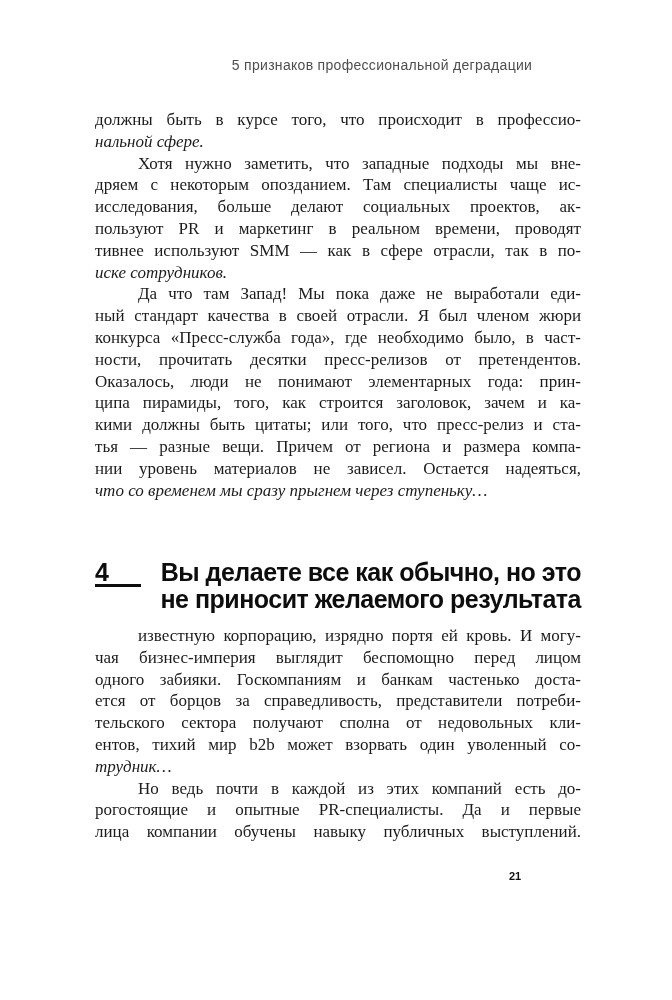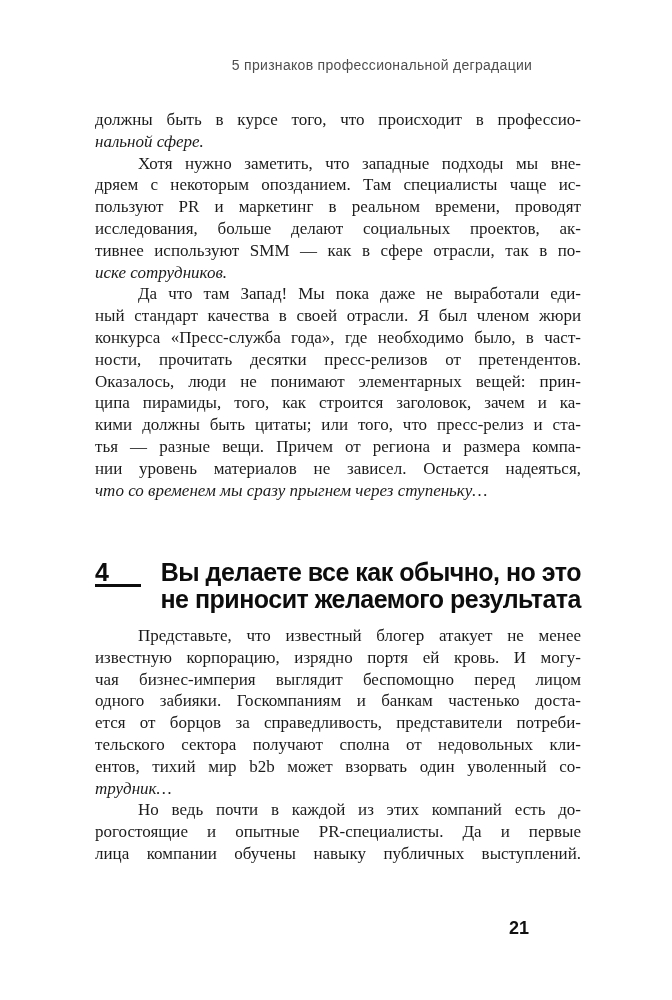--- a/index.html
+++ b/index.html
@@ -64,74 +64,73 @@
     top: 25px;
     width: 46px;
     height: 3px;
     background: #0d0d0d;
   }
   .section-title { margin-left: 50px; }
   .section-title .title-line { white-space: nowrap; text-align: right; }
   .folio {
     position: absolute;
     left: 509px;
-    top: 921px;
+    top: 869px;
     font-family: "Liberation Sans", "DejaVu Sans", sans-serif;
     font-weight: bold;
-    font-size: 18px;
+    font-size: 11px;
     line-height: 15px;
     color: #111111;
   }
 </style>
 </head>
 <body>
 
 <div class="page">
 
   <div class="running-head">5 признаков профессиональной деградации</div>
 
   <div class="body-block body-top">
       <div class="para">
         <div class="line">должны быть в курсе того, что происходит в профессио-</div>
         <div class="line last">нальной сфере.</div>
       </div>
       <div class="para indent">
         <div class="line">Хотя нужно заметить, что западные подходы мы вне-</div>
         <div class="line">дряем с некоторым опозданием. Там специалисты чаще ис-</div>
+        <div class="line">исследования, больше делают социальных проектов, ак-</div>
         <div class="line">пользуют PR и маркетинг в реальном времени, проводят</div>
-        <div class="line">исследования, больше делают социальных проектов, ак-</div>
         <div class="line">тивнее используют SMM — как в сфере отрасли, так в по-</div>
         <div class="line last">иске сотрудников.</div>
       </div>
       <div class="para indent">
         <div class="line">Да что там Запад! Мы пока даже не выработали еди-</div>
         <div class="line">ный стандарт качества в своей отрасли. Я был членом жюри</div>
         <div class="line">конкурса «Пресс-служба года», где необходимо было, в част-</div>
         <div class="line">ности, прочитать десятки пресс-релизов от претендентов.</div>
-        <div class="line">Оказалось, люди не понимают элементарных вещей: прин-</div>
+        <div class="line">Оказалось, люди не понимают элементарных года: прин-</div>
         <div class="line">ципа пирамиды, того, как строится заголовок, зачем и ка-</div>
         <div class="line">кими должны быть цитаты; или того, что пресс-релиз и ста-</div>
         <div class="line">тья — разные вещи. Причем от региона и размера компа-</div>
         <div class="line">нии уровень материалов не зависел. Остается надеяться,</div>
         <div class="line last">что со временем мы сразу прыгнем через ступеньку…</div>
       </div>
     </div>
 
   <div class="section-head">
     <div class="section-num">4</div>
     <div class="section-underline"></div>
     <div class="section-title">
       <div class="title-line">Вы делаете все как обычно, но это</div>
       <div class="title-line">не приносит желаемого результата</div>
     </div>
   </div>
 
   <div class="body-block body-bottom">
       <div class="para indent">
-        <div class="line">Представьте, что известный блогер атакует не менее</div>
         <div class="line">известную корпорацию, изрядно портя ей кровь. И могу-</div>
         <div class="line">чая бизнес-империя выглядит беспомощно перед лицом</div>
         <div class="line">одного забияки. Госкомпаниям и банкам частенько доста-</div>
         <div class="line">ется от борцов за справедливость, представители потреби-</div>
         <div class="line">тельского сектора получают сполна от недовольных кли-</div>
         <div class="line">ентов, тихий мир b2b может взорвать один уволенный со-</div>
         <div class="line last">трудник…</div>
       </div>
       <div class="para indent">
         <div class="line">Но ведь почти в каждой из этих компаний есть до-</div>

